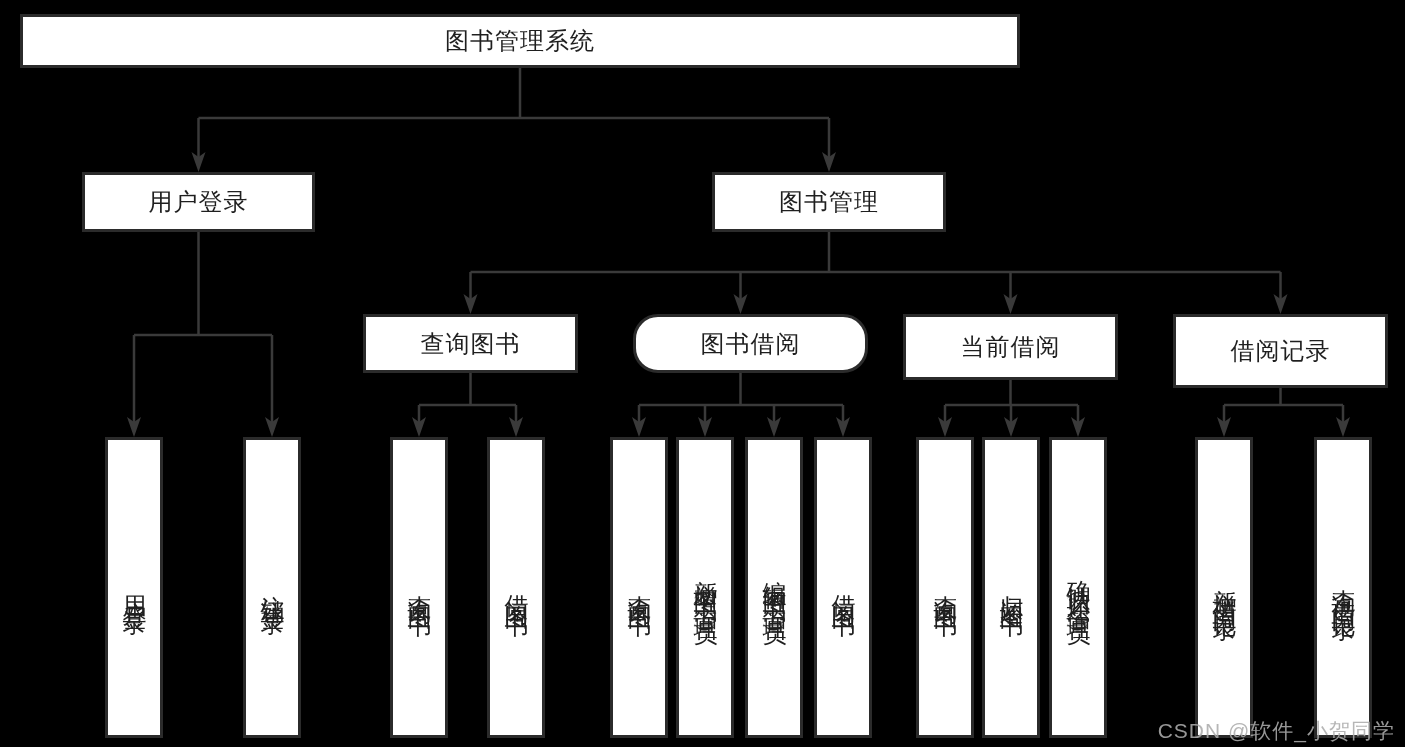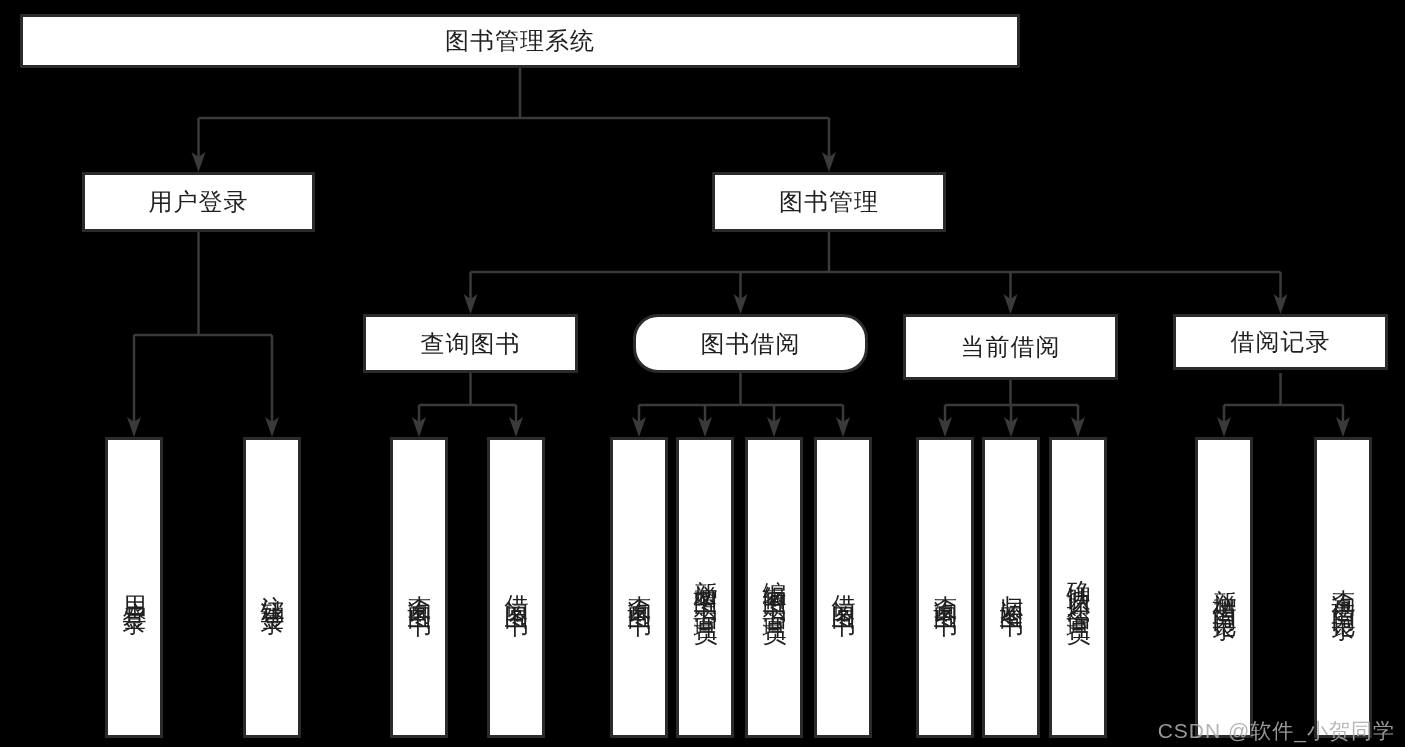--- a/index.html
+++ b/index.html
@@ -71,21 +71,21 @@
 
   <div class="box" style="left:363px;top:314px;width:215px;height:59px;">
     <span class="h-label">查询图书</span>
   </div>
   <div class="box" style="left:633px;top:314px;width:235px;height:59px;border-radius:25px;">
     <span class="h-label">图书借阅</span>
   </div>
   <div class="box" style="left:903px;top:314px;width:215px;height:66px;">
     <span class="h-label">当前借阅</span>
   </div>
-  <div class="box" style="left:1173px;top:314px;width:215px;height:56px;">
+  <div class="box" style="left:1173px;top:314px;width:215px;height:74px;">
     <span class="h-label">借阅记录</span>
   </div>
 
   <div class="box leaf" style="left:105px;">
     <span class="v-label">用户登录</span>
   </div>
   <div class="box leaf" style="left:243px;">
     <span class="v-label">注销登录</span>
   </div>
 

